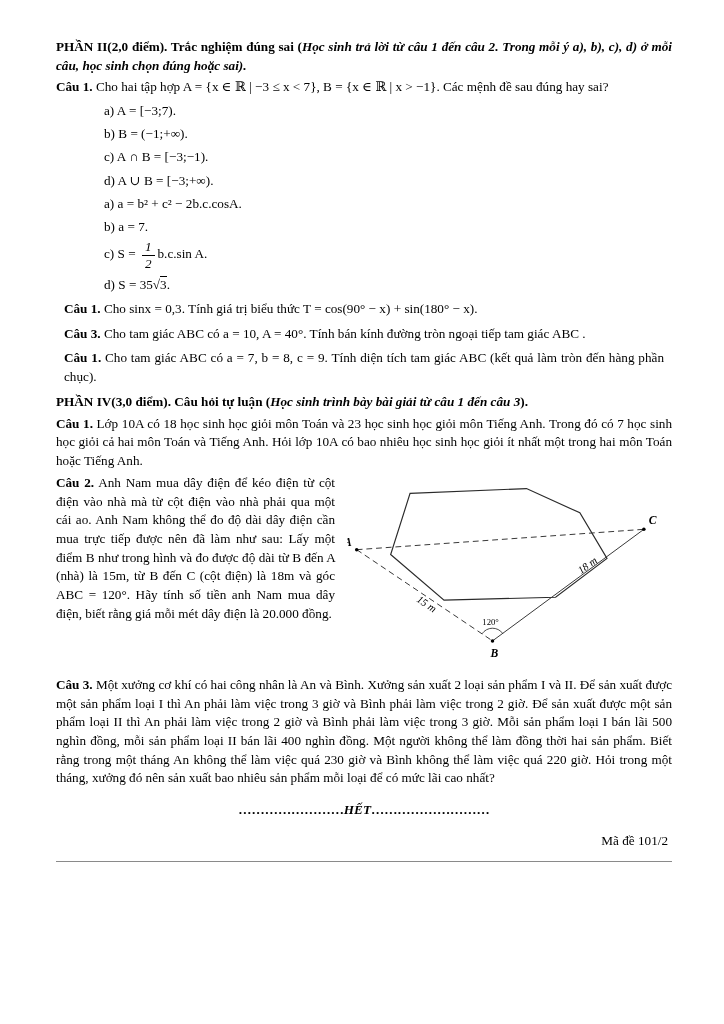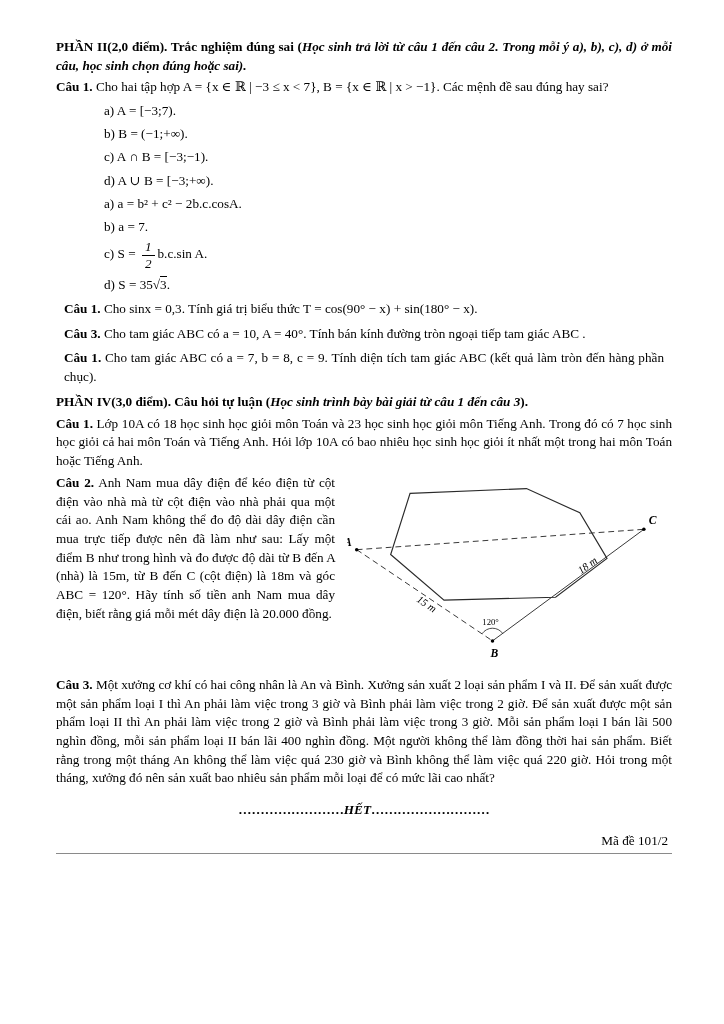--- a/index.html
+++ b/index.html
@@ -22,21 +22,21 @@
   .frac .fden { display:block; padding:1px 3px 0 3px; line-height:1.05; }
   .radicand { border-top:1px solid #000; }
   .q2block { margin:2px 0 4px 0; }
   .q2block::after { content:""; display:block; clear:both; }
   .fig-float { float:right; width:325px; margin:2px 0 0 12px; }
   svg text { font-family:"Liberation Serif","DejaVu Serif",serif; fill:#000; }
   .ptlabel { font-size:12px; font-style:italic; font-weight:bold; }
   .measure { font-size:11px; font-style:italic; }
   .anglelabel { font-size:9px; }
   .het { text-align:center; line-height:1.4; }
-  .madiv { margin-top:7px; text-align:right; border-bottom:1.2px solid #8a8a8a; padding:0 4px 4px 0; }
+  .madiv { margin-top:7px; text-align:right; border-bottom:1.2px solid #8a8a8a; padding:0 4px 12px 0; }
 </style>
 </head>
 <body>
 
 <div class="page">
 
   <p class="para heading"><span class="b">PHẦN II(2,0 điểm). Trắc nghiệm đúng sai (</span><span class="bi">Học sinh trả lời từ câu 1 đến câu 2. Trong mỗi ý a), b), c), d) ở mỗi câu, học sinh chọn đúng hoặc sai).</span></p>
 
   <p class="para"><span class="b">Câu 1.</span><span class=""> Cho hai tập hợp </span><span class="math">A = {x ∈ ℝ | −3 ≤ x &lt; 7}</span><span class="">, </span><span class="math">B = {x ∈ ℝ | x &gt; −1}</span><span class="">. Các mệnh đề sau đúng hay sai?</span></p>
   <div class="options">

